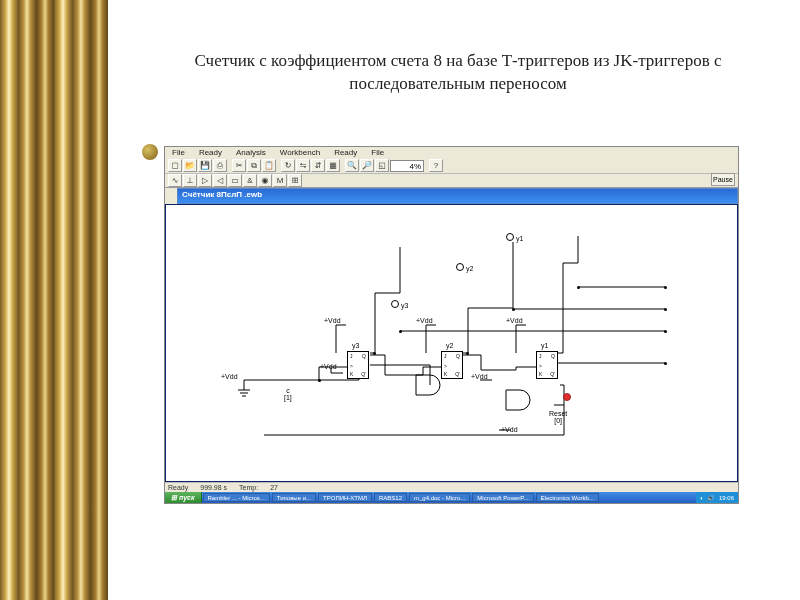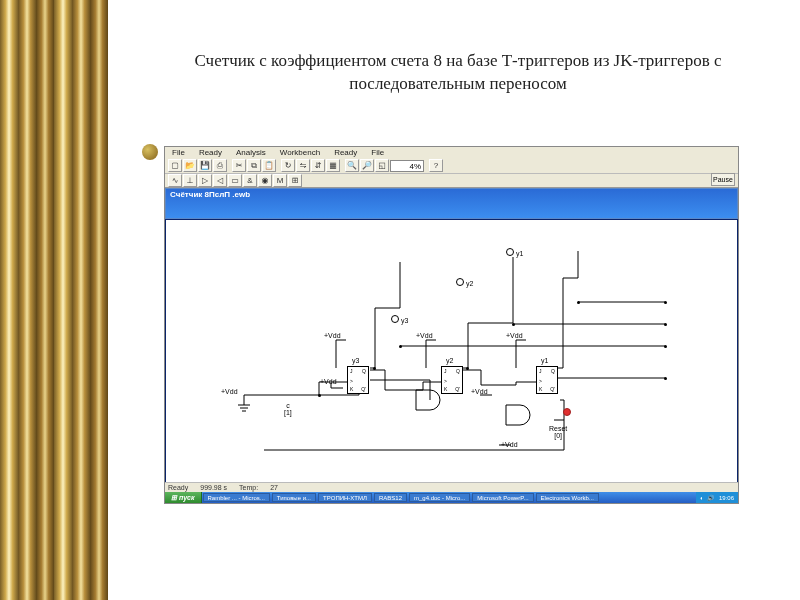--- a/index.html
+++ b/index.html
@@ -67,23 +67,24 @@
   .zoom { height:12px; width:34px; font-size:8px; background:#fff; border:1px solid #888; text-align:right; padding-right:2px; line-height:11px;}
   .pausebtn {
     position:absolute; right:3px; top:26px; width:24px; height:13px;
     background:#f4f2e6; border:1px solid #999; font-size:7px; text-align:center; line-height:11px;
   }
   .toolbar2 {
     height: 14px; background:#ece9d8; display:flex; align-items:center; gap:1px; padding:1px 3px;
     border-bottom:1px solid #999;
   }
   .filetitle {
-    height: 31px; background: linear-gradient(#2a6bd6,#3c8ef0);
+    height: 16px; background: linear-gradient(#2a6bd6,#3c8ef0);
     color:#fff; font-size:8px; font-weight:bold; padding:0 4px; line-height:12px;
     border:1px solid #5a88c8;
+    margin-left:12px;
   }
   .canvas {
     position:relative; background:#fff; border:1px solid #0a246a;
     height: 278px; margin:0; overflow:hidden;
   }
   .canvas svg { position:absolute; left:0; top:0; }
   .lbl { position:absolute; font-size:7px; color:#000; white-space:nowrap; }
   .block { position:absolute; background:#fff; border:1px solid #000; font-size:6px; }
   .jk { width:22px; height:28px; }
   .jk .pin { position:absolute; font-size:5px; }

